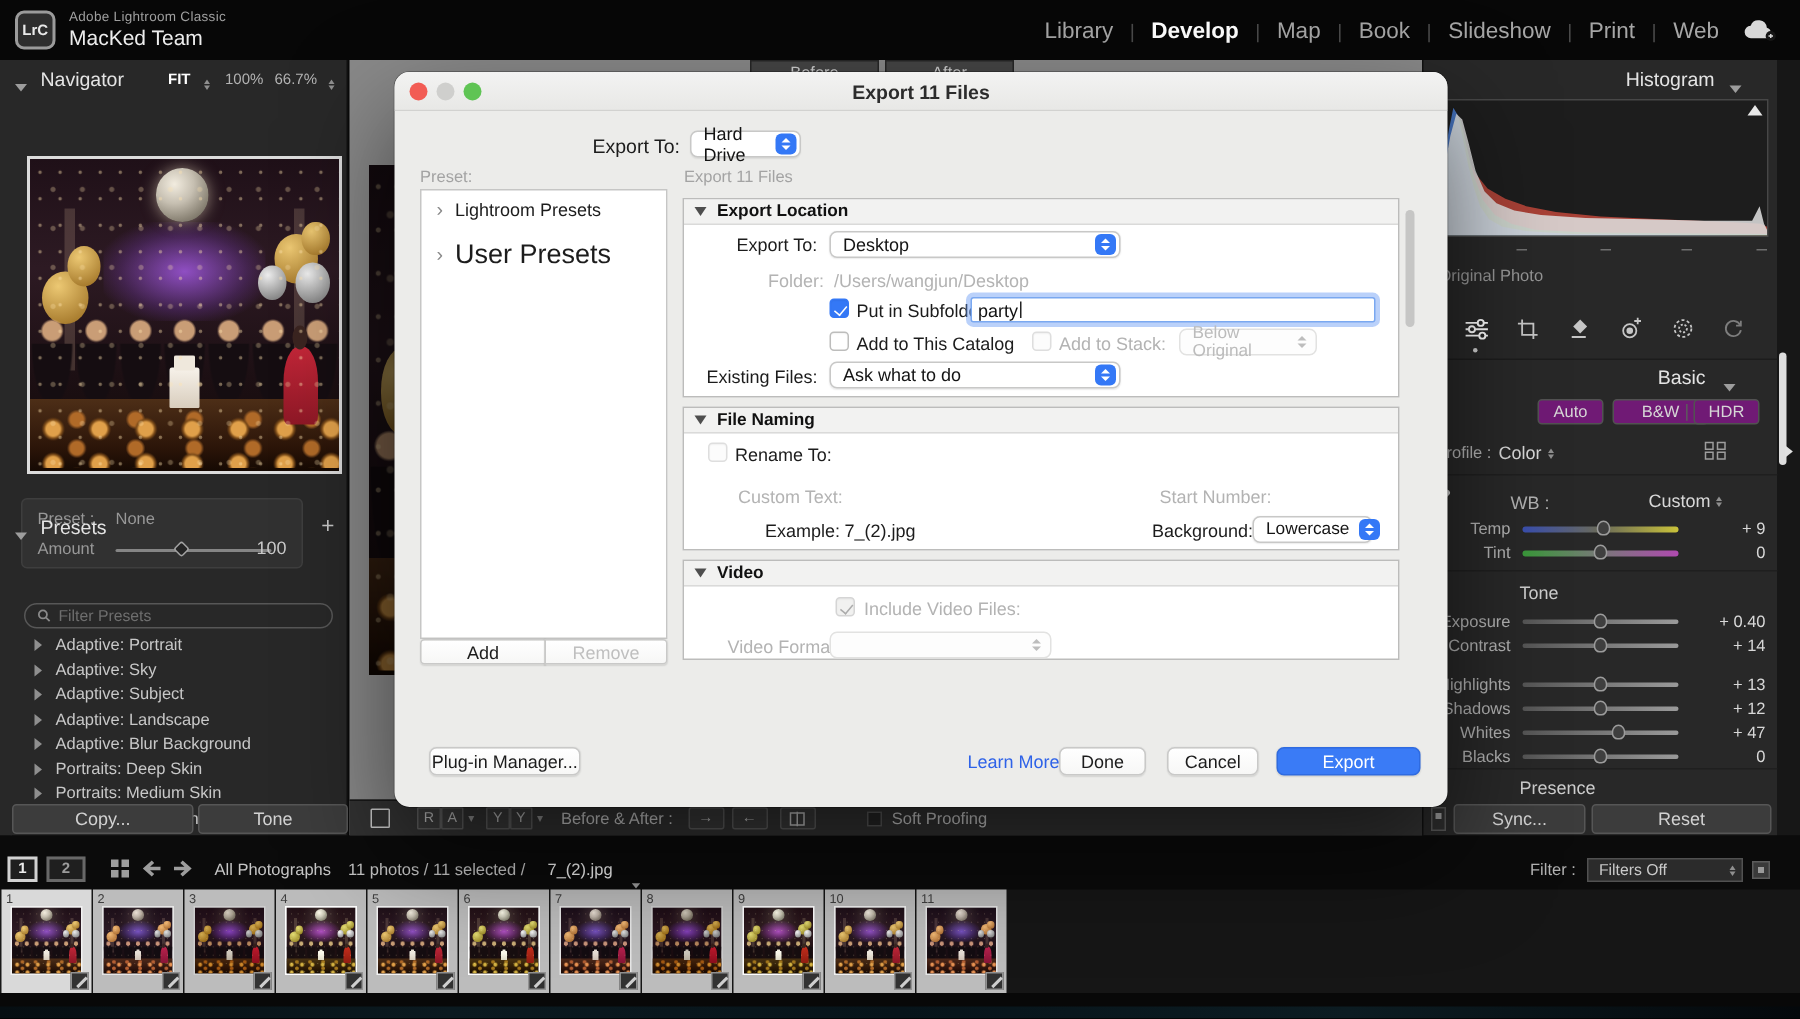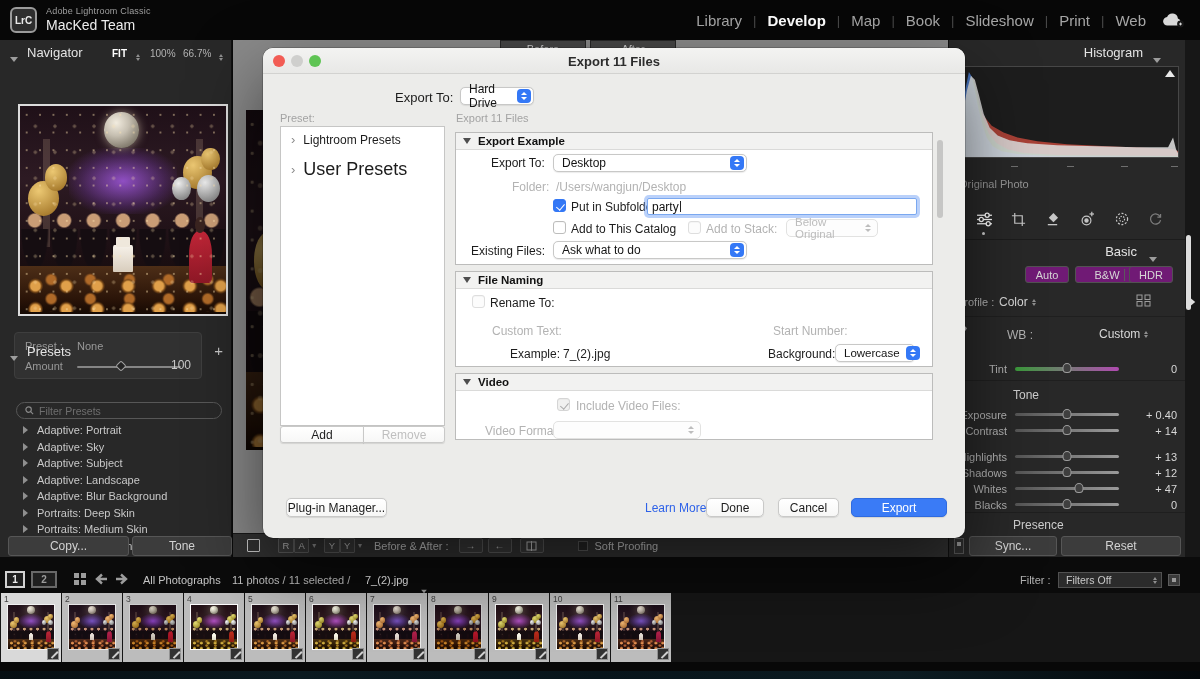--- a/index.html
+++ b/index.html
@@ -422,20 +422,27 @@
         <path d="M2,16 l5,-5" stroke="#cfcfcf" stroke-width="1.4" fill="none"></path>
         <path d="M7,8 l3,3 l3,-3 a2.1,2.1 0 0 0 -3,-3 z" fill="#cfcfcf"></path>
       </svg>
     <div class="abs rp-label" style="left:58px;top:288px;font-size:12px">WB :</div>
     <div class="abs rp-value" style="left:150px;top:287px;font-size:12px"><span>Custom</span><span class="mini-carets">
           <i class="u"></i>
           <i class="d"></i>
         </span></div>
 
     <div id="wb-sliders" class="abs" style="left:0;top:302px;width:237px;height:34px">
+        <div class="sl-row" style="top: 4px;">
+          <span class="sl-label">Temp</span>
+          <span class="sl-track temp">
+            <span class="sl-thumb" style="left:52%"></span>
+          </span>
+          <span class="sl-value">+ 9</span>
+        </div>
         <div class="sl-row" style="top: 20px;">
           <span class="sl-label">Tint</span>
           <span class="sl-track tint">
             <span class="sl-thumb" style="left:50%"></span>
           </span>
           <span class="sl-value">0</span>
         </div>
       </div>
     <div class="abs" style="left:0;top:340px;width:237px;height:1px;background:#1f1f1f"></div>
     <div class="abs" style="left:64px;top:348px;font-size:12px;color:#cdcdcd">Tone</div>
@@ -833,21 +840,21 @@
     </div>
     <div class="mac-btn" style="left:17px;top:378px;width:84px;height:17px;border-radius:3px 0 0 3px">Add</div>
     <div class="mac-btn" style="left:100px;top:378px;width:82px;height:17px;border-radius:0 3px 3px 0;color:#bfbfbf">Remove</div>
 
     <span class="dsmall abs" style="left:193px;top:64px">Export 11 Files</span>
     <div class="dlg-scroll"></div>
 
     <div class="dlg-section" style="top:84px;height:133px">
       <div class="sec-head">
           <span class="sec-tri"></span>
-          <b>Export Example</b>
+          <b>Export Location</b>
         </div>
     </div>
     <span class="dlabel abs" style="left:228px;top:108px">Export To:</span>
     <div class="mac-select" style="left:290px;top:106px;width:194px">
       <span>Desktop</span>
       <span class="caret-box">
           <i class="u"></i>
           <i class="d"></i>
         </span>
     </div>

